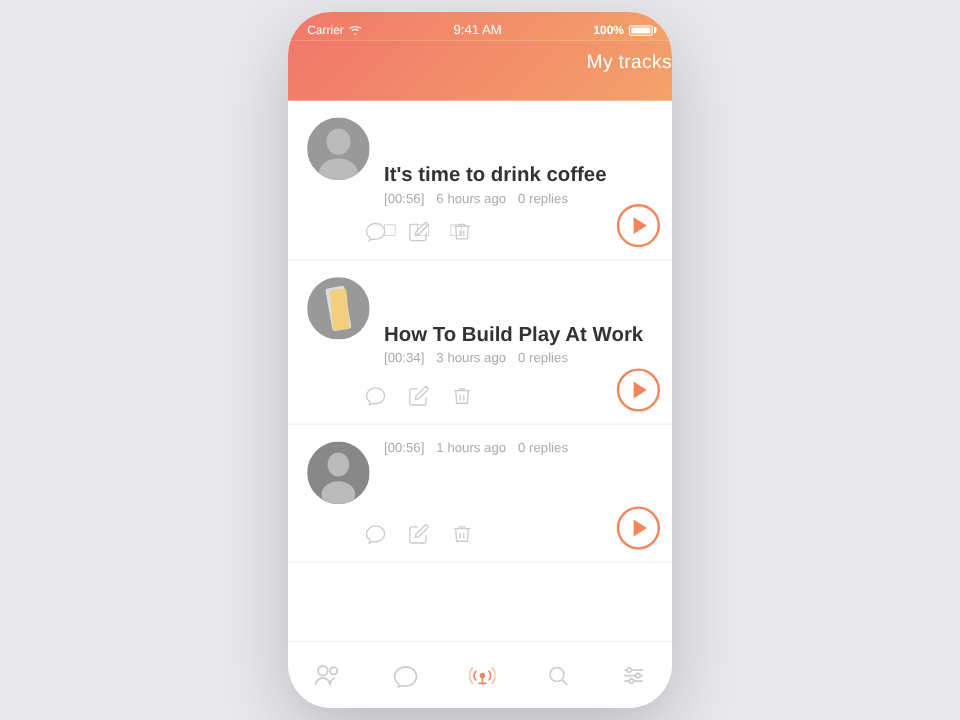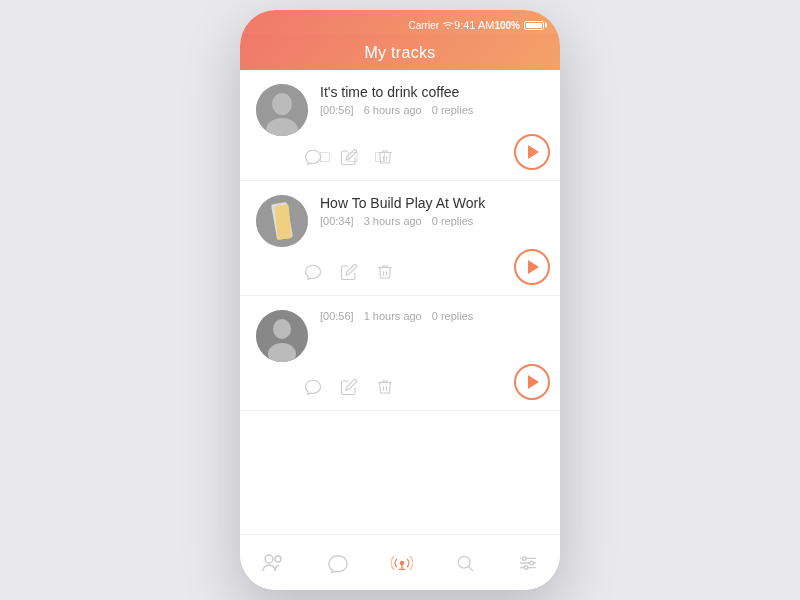--- a/index.html
+++ b/index.html
@@ -20,21 +20,21 @@
       box-shadow: 0 20px 60px rgba(0,0,0,0.2);
       position: relative;
       display: flex;
       flex-direction: column;
     }
     
     .status-bar {
       background: linear-gradient(135deg, #f0786a 0%, #f4a26a 100%);
       padding: 6px 16px 0;
       display: flex;
-      justify-content: flex-end;
+      justify-content: space-between;
       align-items: center;
       height: 24px;
       flex-shrink: 0;
     }
     .status-carrier {
       font-size: 10px;
       color: #fff;
       font-weight: 500;
       display: flex;
       align-items: center;
@@ -77,22 +77,22 @@
       left: 1px;
       top: 1px;
       bottom: 1px;
       width: calc(100% - 2px);
       background: #fff;
       border-radius: 1px;
     }
     
     .header {
       background: linear-gradient(135deg, #f0786a 0%, #f4a26a 100%);
-      text-align: center;
-      padding: 10px 0 8px;
+      text-align: right;
+      padding: 10px 0 22px;
       flex-shrink: 0;
     }
     .header-title {
       color: #fff;
       font-size: 16px;
       font-weight: 400;
       letter-spacing: 0.3px;
     }
     
     .tracks-list {
@@ -123,24 +123,25 @@
       justify-content: center;
     }
     .track-avatar svg {
       width: 100%;
       height: 100%;
     }
     .track-info {
       flex: 1;
     }
     .track-title {
-      font-size: 14px;
-      font-weight: 400;
+      font-size: 17px;
+      font-weight: 700;
       color: #333;
       margin-bottom: 4px;
+      margin-top: 38px;
     }
     .track-meta {
       font-size: 11px;
       color: #aaa;
       display: flex;
       gap: 10px;
       text-align: center;
     }
     .track-actions {
       display: flex;

